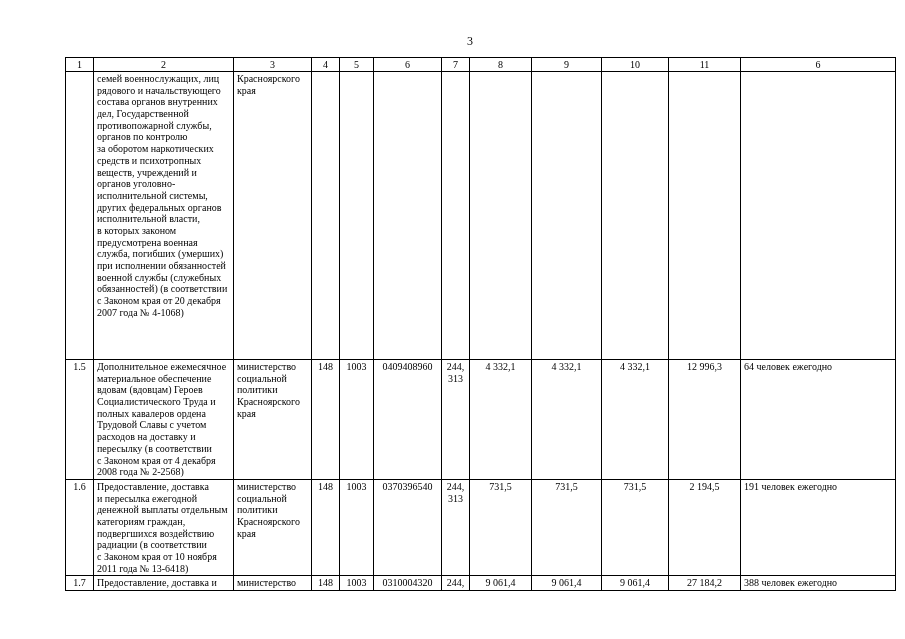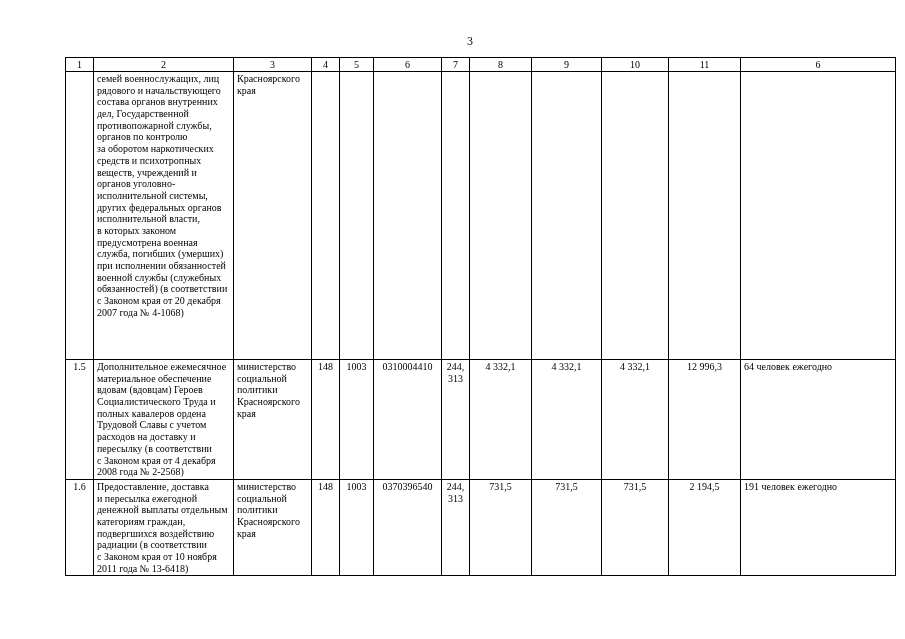--- a/index.html
+++ b/index.html
@@ -147,21 +147,21 @@
 пересылку (в соответствии
 с Законом края от 4 декабря
 2008 года № 2-2568)</td>
         <td>министерство
 социальной
 политики
 Красноярского
 края</td>
         <td class="c-center">148</td>
         <td class="c-center">1003</td>
-        <td class="c-center">0310004410</td>
+        <td class="c-center">0409408960</td>
         <td class="c-center">244,
 313</td>
         <td class="c-right">4 332,1</td>
         <td class="c-right">4 332,1</td>
         <td class="c-right">4 332,1</td>
         <td class="c-right">12 996,3</td>
         <td>64 человек ежегодно</td>
       </tr>
 
       <tr class="r2">
@@ -184,16 +184,30 @@
         <td class="c-center">0370396540</td>
         <td class="c-center">244,
 313</td>
         <td class="c-right">731,5</td>
         <td class="c-right">731,5</td>
         <td class="c-right">731,5</td>
         <td class="c-right">2 194,5</td>
         <td>191 человек ежегодно</td>
       </tr>
 
+      <tr class="r3">
+        <td class="c-center">1.7</td>
+        <td>Предоставление, доставка и</td>
+        <td>министерство</td>
+        <td class="c-center">148</td>
+        <td class="c-center">1003</td>
+        <td class="c-center">0310004320</td>
+        <td class="c-center">244,</td>
+        <td class="c-right">9 061,4</td>
+        <td class="c-right">9 061,4</td>
+        <td class="c-right">9 061,4</td>
+        <td class="c-right">27 184,2</td>
+        <td>388 человек ежегодно</td>
+      </tr>
     </tbody>
   </table>
 
 </div>
 
 </body></html>

